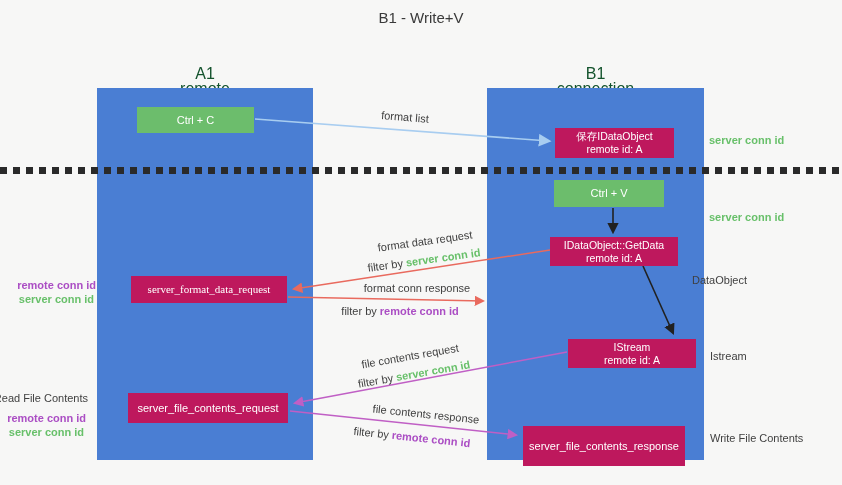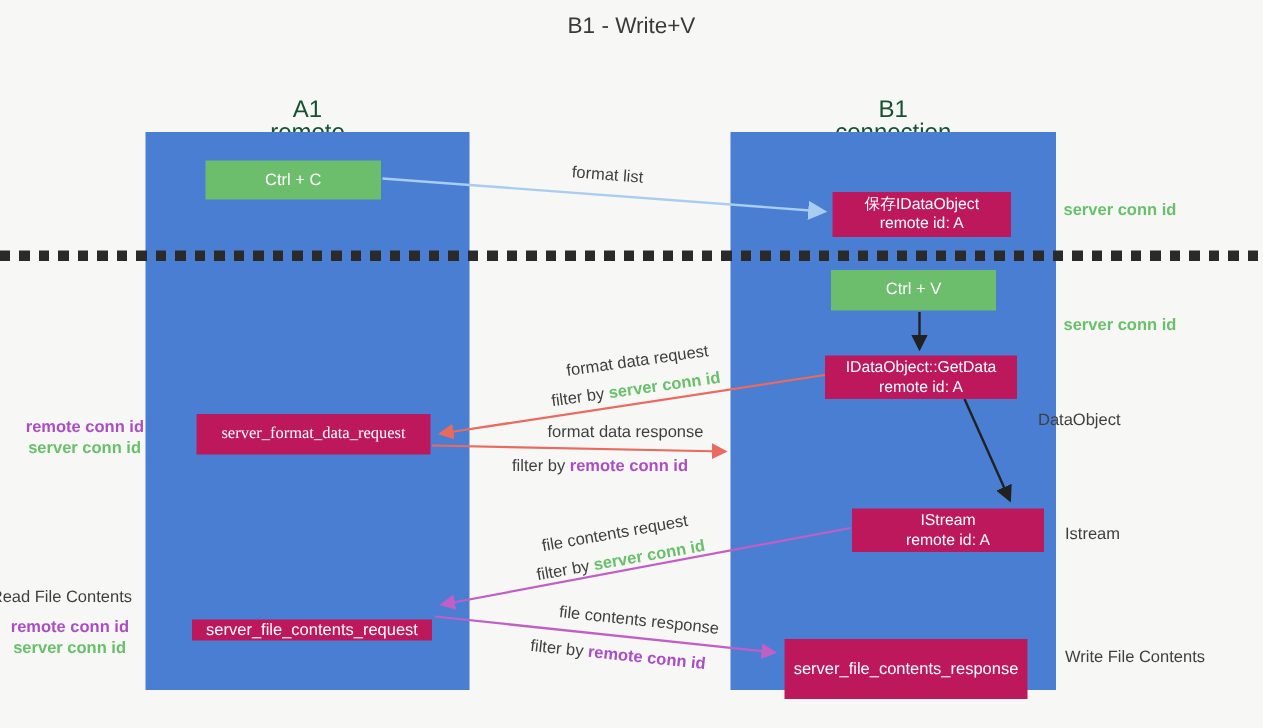--- a/index.html
+++ b/index.html
@@ -122,36 +122,36 @@
   <div class="box orange" style="left:131px;top:276px;width:156px;height:27px;font-family:Liberation Serif, serif;">
     <div>server_format_data_request</div>
   </div>
 
 
   <div class="box orange" style="left:568px;top:339px;width:128px;height:29px;font-size:10.5px;">
     <div>IStream</div>
     <div>remote id: A</div>
   </div>
 
-  <div class="box orange" style="left:128px;top:393px;width:160px;height:14px;margin-top:20px;">
+  <div class="box orange" style="left:128px;top:393px;width:160px;height:30px;">
     <div>server_file_contents_request</div>
   </div>
 
   <div class="box orange" style="left:523px;top:426px;width:162px;height:40px;">
     <div>server_file_contents_response</div>
   </div>
 
   <div class="arrow-label" style="left:405px;top:117px;transform:translate(-50%,-50%) rotate(4.5deg);">format list</div>
 
   <div class="arrow-label" style="left:425px;top:241px;transform:translate(-50%,-50%) rotate(-8deg);">format data request</div>
   <div class="arrow-label" style="left:424px;top:260px;transform:translate(-50%,-50%) rotate(-8deg);">
     <span>filter by </span><span class="green-id">server conn id</span>
   </div>
 
-  <div class="arrow-label" style="left:417px;top:288px;transform:translate(-50%,-50%);">format data response</div>
+  <div class="arrow-label" style="left:417px;top:288px;transform:translate(-50%,-50%);">format conn response</div>
   <div class="arrow-label" style="left:400px;top:311px;transform:translate(-50%,-50%);">
     <span>filter by </span><span class="purple-id">remote conn id</span>
   </div>
 
   <div class="arrow-label" style="left:410px;top:356px;transform:translate(-50%,-50%) rotate(-10deg);">file contents request</div>
   <div class="arrow-label" style="left:414px;top:374px;transform:translate(-50%,-50%) rotate(-10deg);">
     <span>filter by </span><span class="green-id">server conn id</span>
   </div>
 
   <div class="arrow-label" style="left:426px;top:414px;transform:translate(-50%,-50%) rotate(6deg);">file contents response</div>

